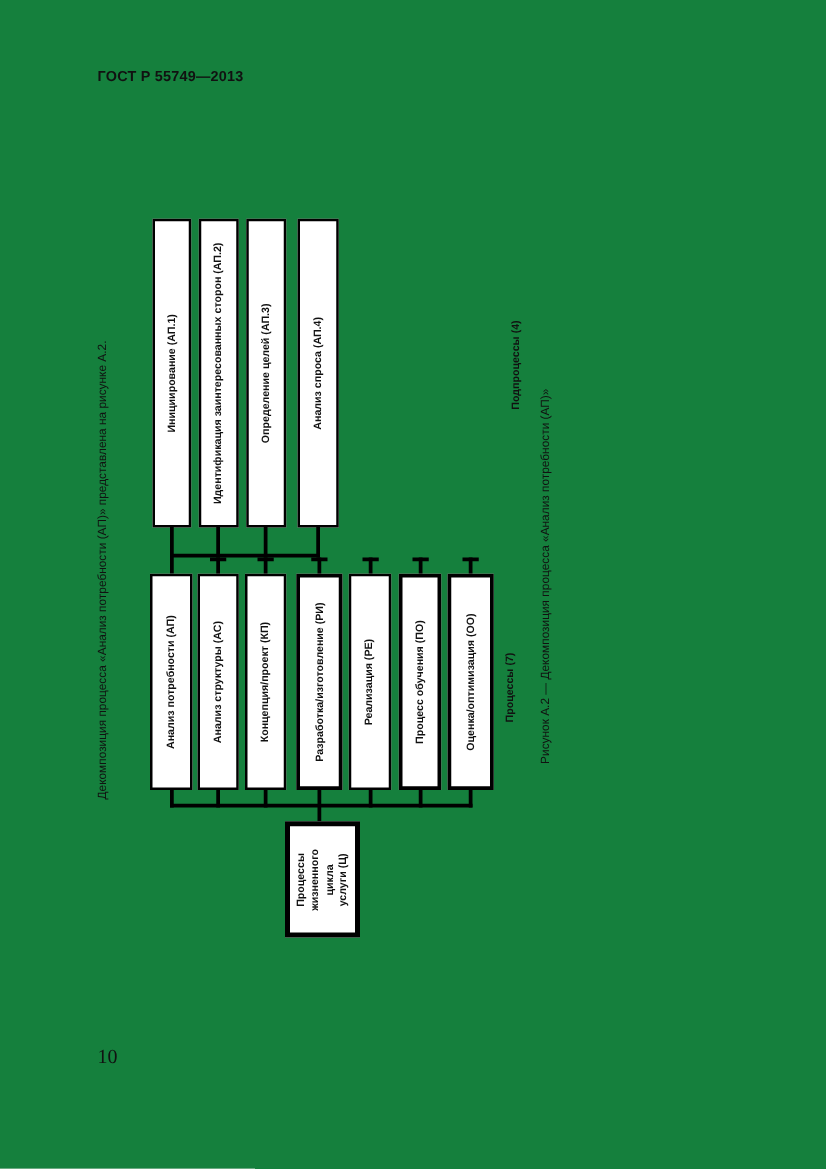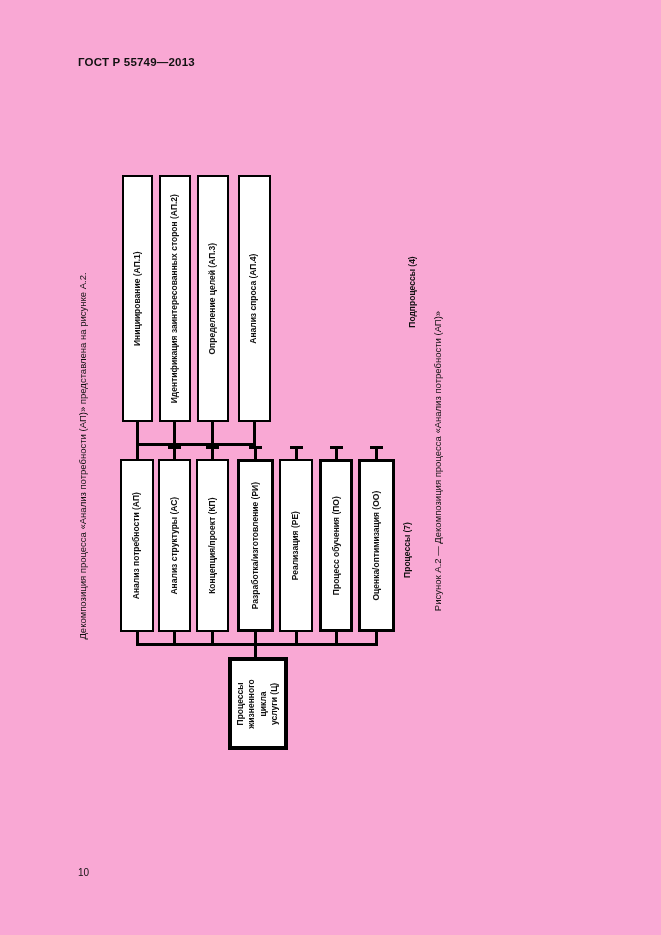--- a/index.html
+++ b/index.html
@@ -1,31 +1,32 @@
 <!DOCTYPE html>
 <html><head>
 <meta charset="utf-8">
 <style>
   html, body { margin: 0; padding: 0; background: #e8e8e8; }
   #page {
     position: relative;
     width: 661px; height: 935px;
-    background: #f9a8d4;
+    background: #15803d;
     overflow: hidden;
     font-family: "Liberation Sans", sans-serif;
     color: #111;
   }
   .hdr {
     position: absolute; left: 78px; top: 56px;
     font-size: 11.5px; font-weight: bold; letter-spacing: 0.2px;
     white-space: nowrap;
   }
   .pagenum {
-    position: absolute; left: 78px; top: 867px;
-    font-size: 10px;
+    position: absolute; left: 78px; top: 837px;
+    font-size: 16px;
+    font-family: Liberation Serif, serif;
   }
   
   .rot {
     position: absolute;
     transform: translate(-50%, -50%) rotate(-90deg);
     white-space: nowrap;
   }
   .note  { font-size: 9.5px; }
   .capt  { font-size: 9.5px; }
   .grplbl{ font-size: 8.5px; font-weight: bold; }

